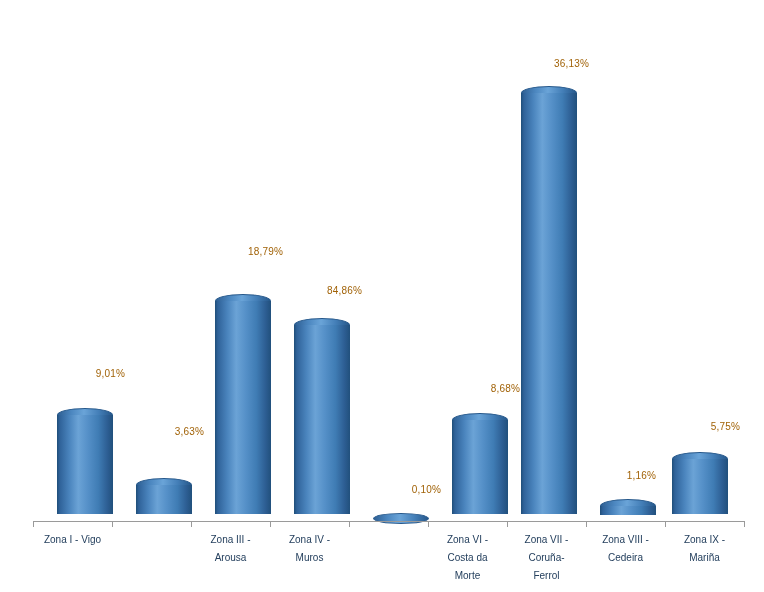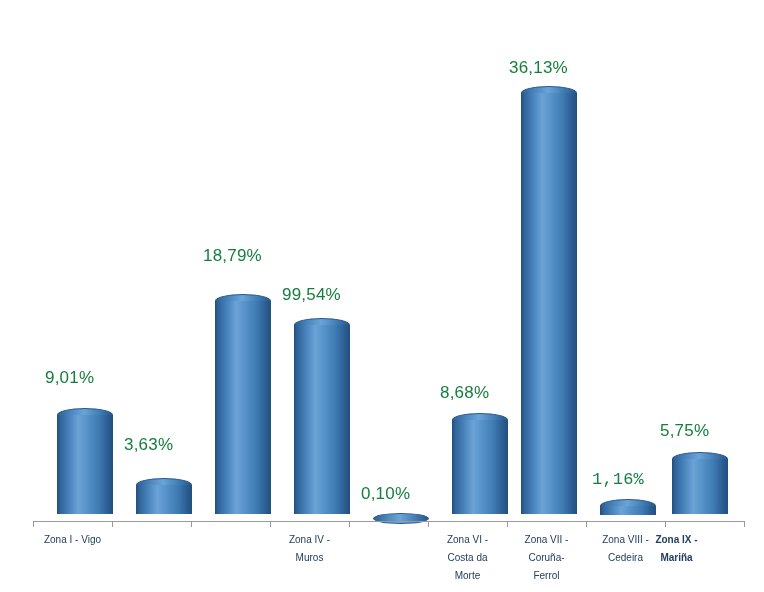--- a/index.html
+++ b/index.html
@@ -106,23 +106,23 @@
     );
   }
   .bar.flat .bar-top {
     top: 0;
     height: 100%;
   }
 
   
   .data-label {
     position: absolute;
-    font-size: 17px;
-    color: #15803d;
-    text-align: left;
+    font-size: 10px;
+    color: #a16207;
+    text-align: right;
     white-space: nowrap;
     letter-spacing: 0.2px;
   }
 
   
   .cat-label {
     position: absolute;
     top: 531px;
     font-size: 10px;
     line-height: 18px;
@@ -185,50 +185,52 @@
       <div class="bar-bottom"></div>
     </div>
 
     <div class="bar" style="left:672px; width:56px; top:452px; height:69px;">
       <div class="bar-top"></div>
       <div class="bar-body"></div>
       <div class="bar-bottom"></div>
     </div>
 
     <div class="data-label" style="left:45px; width:80px; top:368px;">9,01%</div>
-    <div class="data-label" style="left:124px; width:80px; top:426px;margin-top:9px;">3,63%</div>
+    <div class="data-label" style="left:124px; width:80px; top:426px;">3,63%</div>
     <div class="data-label" style="left:203px; width:80px; top:246px;">18,79%</div>
-    <div class="data-label" style="left:282px; width:80px; top:285px;">99,54%</div>
+    <div class="data-label" style="left:282px; width:80px; top:285px;">84,86%</div>
     <div class="data-label" style="left:361px; width:80px; top:484px;">0,10%</div>
     <div class="data-label" style="left:440px; width:80px; top:383px;">8,68%</div>
     <div class="data-label" style="left:509px; width:80px; top:58px;">36,13%</div>
-    <div class="data-label" style="left:592px; width:80px; top:470px;font-family:Liberation Mono, monospace;">1,16%</div>
+    <div class="data-label" style="left:576px; width:80px; top:470px;">1,16%</div>
     <div class="data-label" style="left:660px; width:80px; top:421px;">5,75%</div>
 
   </div>
 
   <div id="category-axis"></div>
   <div class="axis-tick" style="left:33px;"></div>
   <div class="axis-tick" style="left:112px;"></div>
   <div class="axis-tick" style="left:191px;"></div>
   <div class="axis-tick" style="left:270px;"></div>
   <div class="axis-tick" style="left:349px;"></div>
   <div class="axis-tick" style="left:428px;"></div>
   <div class="axis-tick" style="left:507px;"></div>
   <div class="axis-tick" style="left:586px;"></div>
   <div class="axis-tick" style="left:665px;"></div>
   <div class="axis-tick" style="left:744px;"></div>
 
   <div class="cat-label" style="left:33px; width:79px;">Zona I - Vigo</div>
+  <div class="cat-label" style="left:191px; width:79px;">Zona III -
+Arousa</div>
   <div class="cat-label" style="left:270px; width:79px;">Zona IV -
 Muros</div>
   <div class="cat-label" style="left:428px; width:79px;">Zona VI -
 Costa da
 Morte</div>
   <div class="cat-label" style="left:507px; width:79px;">Zona VII -
 Coruña-
 Ferrol</div>
   <div class="cat-label" style="left:586px; width:79px;">Zona VIII -
 Cedeira</div>
-  <div class="cat-label" style="left:637px; width:79px;font-weight:bold;">Zona IX -
+  <div class="cat-label" style="left:665px; width:79px;">Zona IX -
 Mariña</div>
 
 </div>
 
 </body></html>

